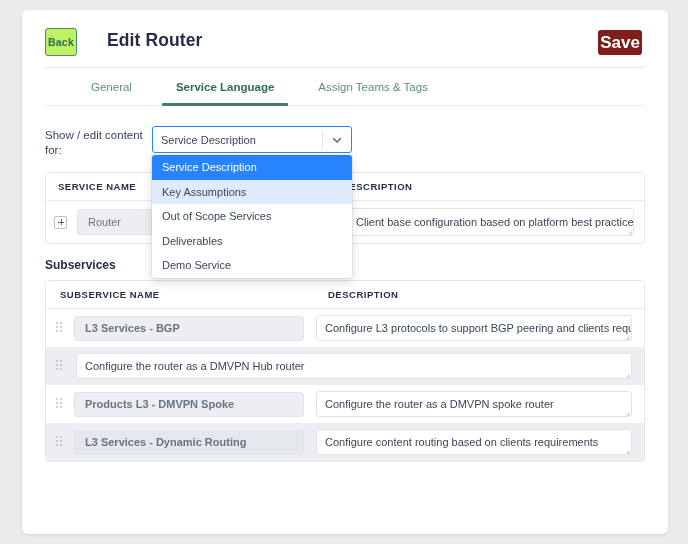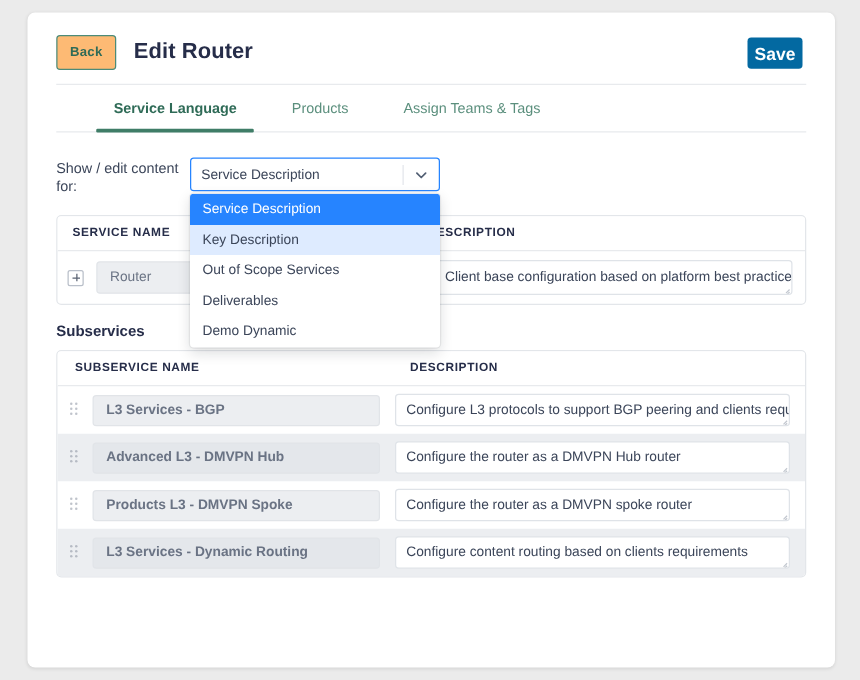--- a/index.html
+++ b/index.html
@@ -21,44 +21,44 @@
   }
 
   
   .header {
     position: relative;
     height: 58px;
     border-bottom: 1px solid #e8eaed;
   }
   .back-btn {
     position: absolute; left: 0px; top: 18px;
-    width: 48px; height: 28px;
+    width: 32px; height: 28px;
     border: 1px solid #4c8b78;
     border-radius: 3px;
-    background: #fdba74;
+    background: #bef264;
     color: #2f6b57;
     font-size: 10.5px;
     font-weight: bold;
     letter-spacing: .2px;
     display: flex; align-items: center; justify-content: center;
     cursor: pointer;
   }
   .page-title {
     position: absolute; left: 62px; top: 20px;
     font-size: 17.5px; font-weight: bold;
     color: #262d49;
     letter-spacing: .1px;
   }
   .save-btn {
     position: absolute; right: 3px; top: 20px;
     width: 44px; height: 25px;
-    background: #0369a1;
+    background: #7f1d1d;
     border: none; border-radius: 3px;
     color: #ffffff;
-    font-size: 14px; font-weight: bold;
+    font-size: 17px; font-weight: bold;
     font-family: "Liberation Sans", sans-serif;
     display: flex; align-items: center; justify-content: center;
     cursor: default;
   }
 
   
   .tabs {
     position: relative;
     height: 38px;
     border-bottom: 1px solid #e8eaed;
@@ -316,22 +316,22 @@
 
   <div class="content-pad">
 
     <div class="header">
       <div class="back-btn">Back</div>
       <div class="page-title">Edit Router</div>
       <div class="save-btn">Save</div>
     </div>
 
     <div class="tabs">
+      <div class="tab">General</div>
       <div class="tab active">Service Language</div>
-      <div class="tab">Products</div>
       <div class="tab">Assign Teams &amp; Tags</div>
     </div>
 
     <div class="body">
 
       <div class="filter-row">
         <div class="filter-label">Show / edit content for:</div>
 
         <div class="select-wrap">
           <div class="select-box">
@@ -340,24 +340,24 @@
             <span class="chev">
               <svg viewBox="0 0 12 12" width="12" height="12" aria-hidden="true">
                 <path d="M2.5 4.5 L6 8 L9.5 4.5" fill="none" stroke="#4a5costed" stroke-width="1.4" style="stroke:#525f73" stroke-linecap="round" stroke-linejoin="round"></path>
               </svg>
             </span>
           </div>
         </div>
 
         <div class="dropdown">
           <div class="dd-opt selected">Service Description</div>
-          <div class="dd-opt hovered">Key Description</div>
+          <div class="dd-opt hovered">Key Assumptions</div>
           <div class="dd-opt">Out of Scope Services</div>
           <div class="dd-opt">Deliverables</div>
-          <div class="dd-opt">Demo Dynamic</div>
+          <div class="dd-opt">Demo Service</div>
         </div>
       </div>
 
       <div class="svc-table">
         <div class="svc-head">
           <div class="th name">SERVICE NAME</div>
           <div class="th desc">DESCRIPTION</div>
         </div>
         <div class="svc-row">
           <div class="expander"></div>
@@ -395,21 +395,20 @@
 
         <div class="sub-row alt">
           <div class="grip">
               <i></i>
               <i></i>
               <i></i>
               <i></i>
               <i></i>
               <i></i>
             </div>
-          <div class="sub-name">Advanced L3 - DMVPN Hub</div>
           <div class="sub-desc">
             <span>Configure the router as a DMVPN Hub router</span>
             <span class="resize-grip"></span>
           </div>
         </div>
 
         <div class="sub-row">
           <div class="grip">
               <i></i>
               <i></i>

